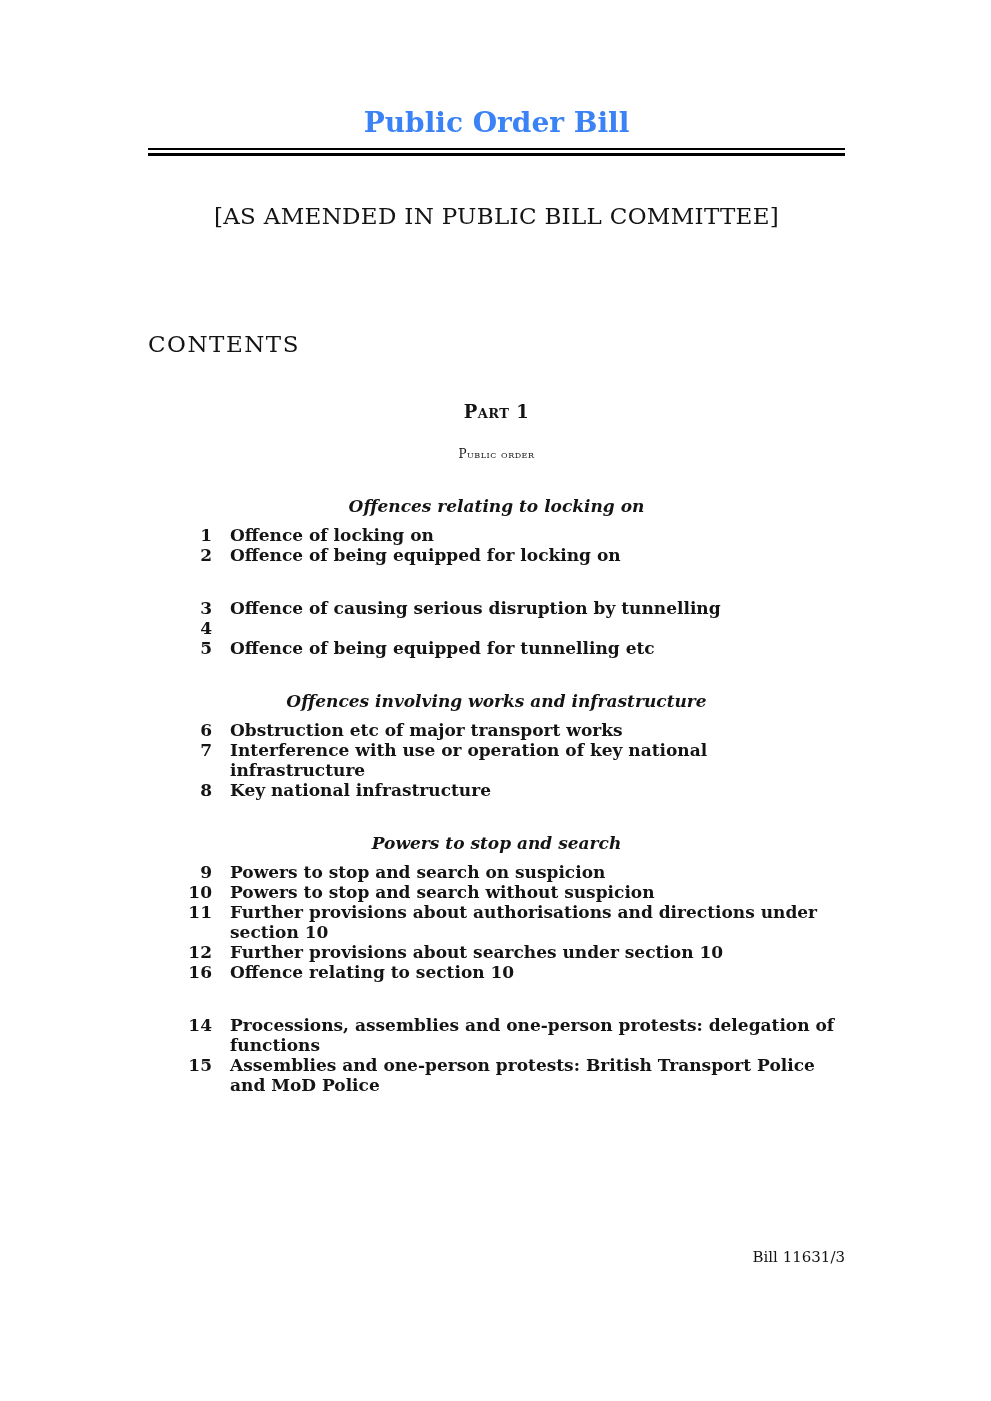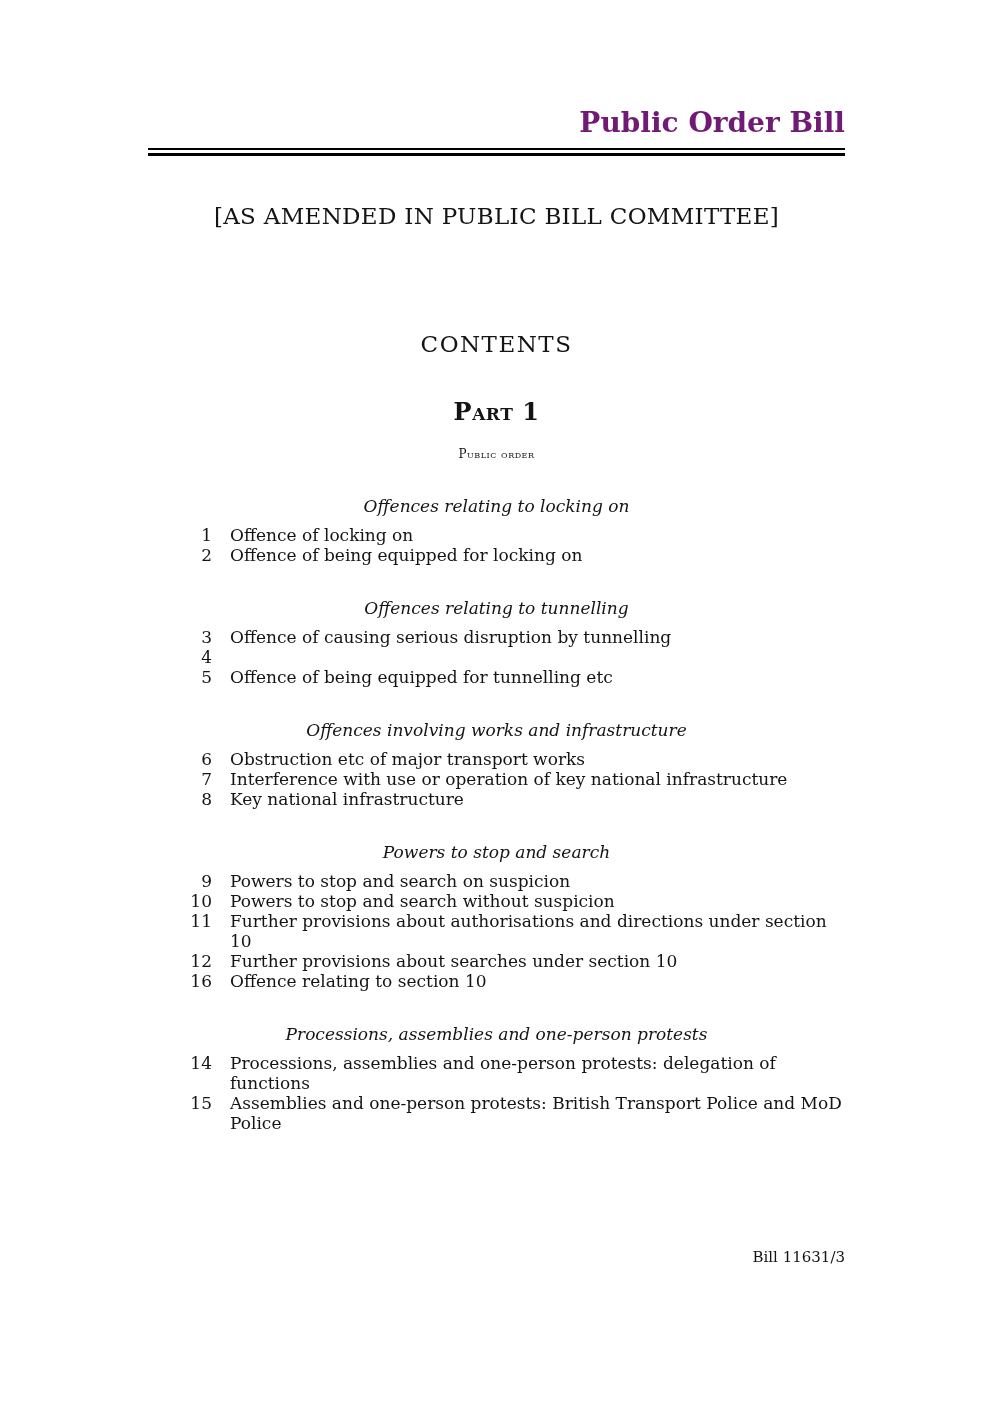--- a/index.html
+++ b/index.html
@@ -14,65 +14,66 @@
     margin: 0 auto;
     background: #ffffff;
     color: #141414;
     font-family: "DejaVu Serif", "Liberation Serif", serif;
     box-sizing: border-box;
     padding: 0 146px 0 148px;
     overflow: hidden;
   }
   .title {
     margin: 106px 0 0 0;
-    text-align: right;
+    text-align: center;
     font-size: 28px;
     line-height: 34px;
     font-weight: bold;
-    color: #701a75;
+    color: #3b82f6;
   }
   .double-rule {
     margin-top: 8px;
     height: 3px;
     border-top: 2px solid #000000;
     border-bottom: 3px solid #000000;
   }
   .amended-note {
     margin-top: 49px;
     text-align: center;
     font-size: 23px;
     line-height: 22px;
     letter-spacing: 0.3px;
   }
   .contents-heading {
     margin-top: 104px;
-    text-align: center;
+    text-align: left;
     font-size: 23px;
     line-height: 26px;
     letter-spacing: 1.5px;
   }
   .part-label {
     margin-top: 45px;
     text-align: center;
-    font-size: 24px;
+    font-size: 18px;
     line-height: 20px;
     font-weight: bold;
     font-variant: small-caps;
     letter-spacing: 0.5px;
   }
   .part-subtitle {
     margin-top: 22px;
     text-align: center;
     font-size: 12px;
     line-height: 20px;
     font-variant: small-caps;
     letter-spacing: 0.5px;
   }
   .toc {
     margin-top: 0;
+    font-weight: bold;
   }
   .toc-group {
     margin-top: 33px;
   }
   .toc-group:first-child {
     margin-top: 32px;
   }
   .toc-group-heading {
     text-align: center;
     font-style: italic;
@@ -129,21 +130,20 @@
         <div class="toc-item">
           <span class="num">1</span>
           <span class="txt">Offence of locking on</span>
         </div>
         <div class="toc-item">
           <span class="num">2</span>
           <span class="txt">Offence of being equipped for locking on</span>
         </div>
       </section>
       <section class="toc-group">
-        <div class="toc-group-heading">Offences relating to tunnelling</div>
         <div class="toc-item">
           <span class="num">3</span>
           <span class="txt">Offence of causing serious disruption by tunnelling</span>
         </div>
         <div class="toc-item">
           <span class="num">4</span>
         </div>
         <div class="toc-item">
           <span class="num">5</span>
           <span class="txt">Offence of being equipped for tunnelling etc</span>
@@ -181,21 +181,20 @@
         <div class="toc-item">
           <span class="num">12</span>
           <span class="txt">Further provisions about searches under section 10</span>
         </div>
         <div class="toc-item">
           <span class="num">16</span>
           <span class="txt">Offence relating to section 10</span>
         </div>
       </section>
       <section class="toc-group">
-        <div class="toc-group-heading">Processions, assemblies and one-person protests</div>
         <div class="toc-item">
           <span class="num">14</span>
           <span class="txt">Processions, assemblies and one-person protests: delegation of functions</span>
         </div>
         <div class="toc-item">
           <span class="num">15</span>
           <span class="txt">Assemblies and one-person protests: British Transport Police and MoD Police</span>
         </div>
       </section>
     </main>

